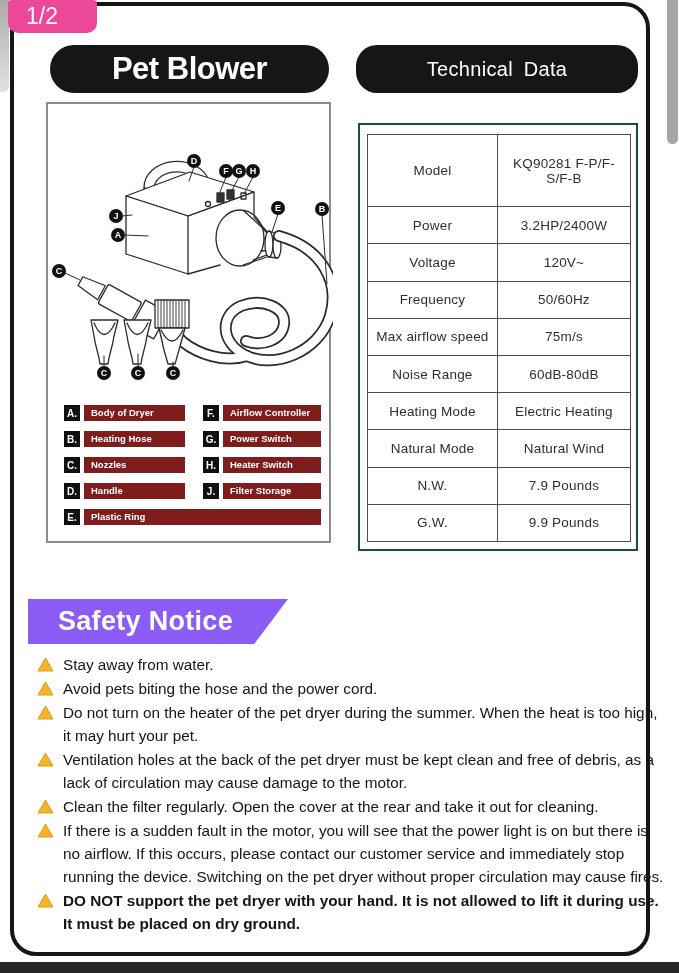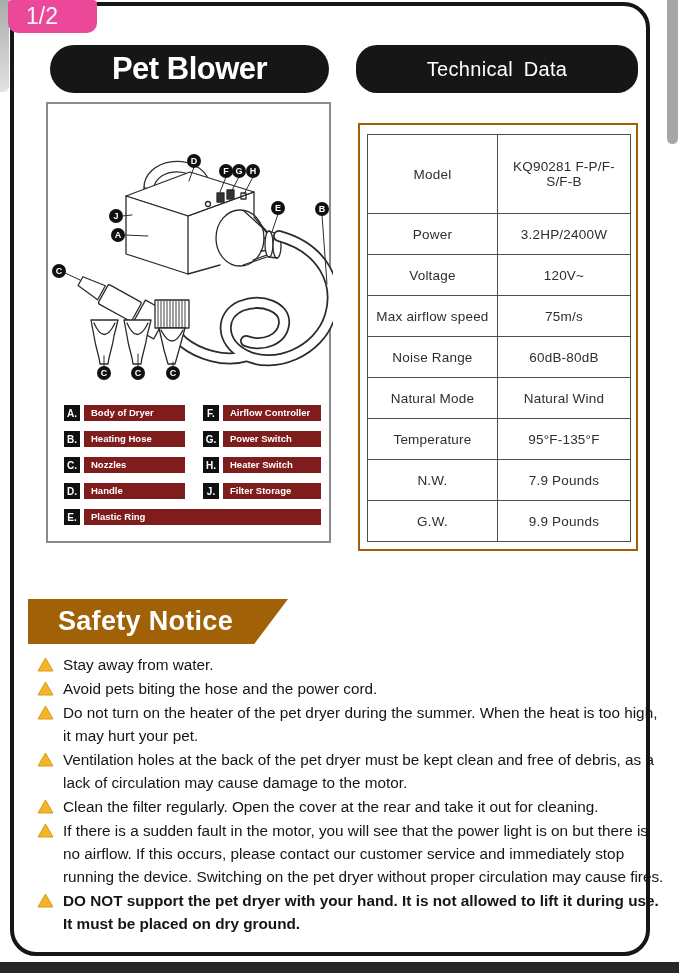--- a/index.html
+++ b/index.html
@@ -42,29 +42,29 @@
       grid-template-columns:121px 1fr;column-gap:18px;row-gap:10px;}
   .legend-entry{display:flex;gap:4px;height:16px;}
   .legend-entry .key{background:#101010;color:#fff;width:16px;font-size:10px;font-weight:bold;
       display:flex;align-items:center;justify-content:center;flex-shrink:0;}
   .legend-entry .lbl{background:#7f1d1d;color:#fff;flex:1;font-size:9.5px;font-weight:bold;
       line-height:16px;padding-left:7px;white-space:nowrap;overflow:hidden;}
   .legend-entry.full{grid-column:1 / -1;}
 
   
   .table-box{position:absolute;left:344px;top:117px;width:280px;height:428px;
-      border:2px solid #a16207;box-sizing:border-box;background:#fff;}
+      border:2px solid #14532d;box-sizing:border-box;background:#fff;}
   .spec-table{position:absolute;left:7px;top:9px;width:264px;height:408px;
       border-collapse:collapse;table-layout:fixed;}
   .spec-table td{border:1.5px solid #4e4e4e;text-align:center;vertical-align:middle;
       font-size:13.5px;color:#2e2e2e;letter-spacing:.2px;padding:0 2px;}
   .spec-table td.l{width:47.5%;}
 
   
-  .ribbon{position:absolute;left:14px;top:593px;width:260px;height:45px;background:#a16207;
+  .ribbon{position:absolute;left:14px;top:593px;width:260px;height:45px;background:#8b5cf6;
       clip-path:polygon(0 0,100% 0,87% 100%,0 100%);}
   .ribbon span{color:#fff;font-size:27px;font-weight:bold;line-height:45px;padding-left:30px;
       letter-spacing:.3px;}
   .safety-list{position:absolute;left:23px;top:647px;width:632px;display:flex;
       flex-direction:column;row-gap:1px;}
   .safety-item{display:flex;gap:9px;}
   .safety-item .txt{font-size:15.3px;line-height:23px;color:#151515;}
   .safety-item.em .txt{font-weight:bold;}
   .warn{flex-shrink:0;margin-top:4px;}
 </style>
@@ -207,34 +207,38 @@
             </tr>
         <tr>
               <td class="l">Power</td>
               <td>3.2HP/2400W</td>
             </tr>
         <tr>
               <td class="l">Voltage</td>
               <td>120V~</td>
             </tr>
         <tr>
+              <td class="l">Frequency</td>
+              <td>50/60Hz</td>
+            </tr>
+        <tr>
               <td class="l">Max airflow speed</td>
               <td>75m/s</td>
             </tr>
         <tr>
               <td class="l">Noise Range</td>
               <td>60dB-80dB</td>
             </tr>
         <tr>
+              <td class="l">Heating Mode</td>
+              <td>Electric Heating</td>
+            </tr>
+        <tr>
               <td class="l">Natural Mode</td>
               <td>Natural Wind</td>
-            </tr>
-        <tr>
-              <td class="l">Temperature</td>
-              <td>95°F-135°F</td>
             </tr>
         <tr>
               <td class="l">N.W.</td>
               <td>7.9 Pounds</td>
             </tr>
         <tr>
               <td class="l">G.W.</td>
               <td>9.9 Pounds</td>
             </tr>
       </tbody>

